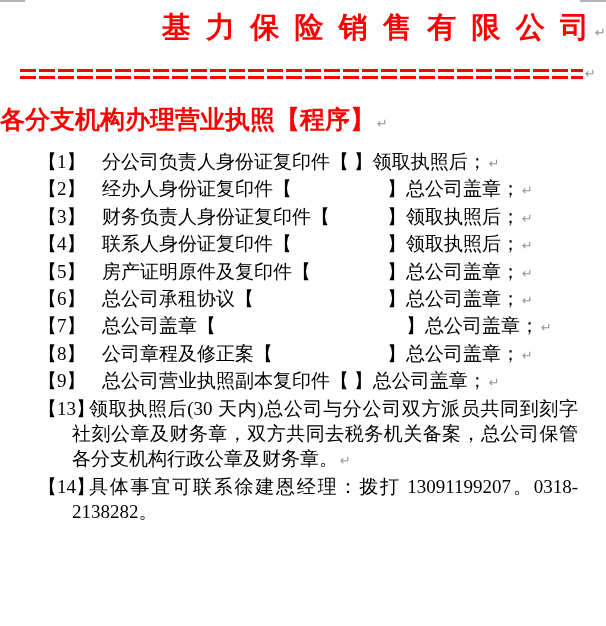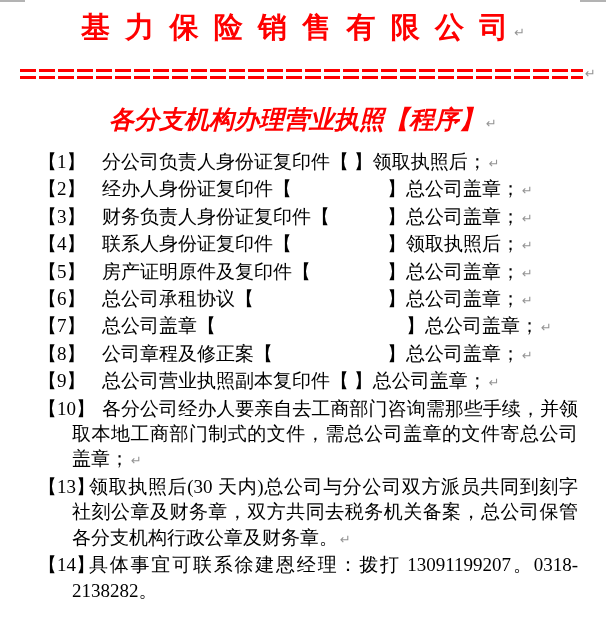--- a/index.html
+++ b/index.html
@@ -17,21 +17,21 @@
     top: 0;
     height: 2px;
     background: #b3b3b3;
   }
   .margin-mark.tl { left: 0;  width: 25px; }
   .margin-mark.tr { right: 0; width: 26px; }
 
   .title {
     margin: 0;
     padding-top: 10px;
-    text-align: center;
+    text-align: right;
     color: #fe0000;
     font-size: 29px;
     line-height: 34px;
     font-weight: bold;
     letter-spacing: 4px;
     white-space: nowrap;
   }
   .pmark {
     font-family: "DejaVu Sans", sans-serif;
     color: #949494;
@@ -48,27 +48,26 @@
   }
   .divider { flex: 1; }
   .divider-line {
     height: 3px;
     background: repeating-linear-gradient(to right, #fe0000 0 16px, transparent 16px 19px);
   }
   .divider-line + .divider-line { margin-top: 4px; }
 
   .heading {
     margin: 24px 0 0 0;
-    text-align: center;
+    text-align: left;
     color: #fe0000;
     font-size: 25px;
     line-height: 29px;
     font-weight: bold;
     font-family: "Liberation Sans", "DejaVu Sans", sans-serif;
-    font-style: italic;
   }
 
   .list {
     margin-top: 11px;
     font-size: 19px;
     line-height: 25.4px;
   }
   .item {
     position: relative;
     padding-left: 72px;
@@ -101,25 +100,24 @@
       <div class="divider-line"></div>
     </div>
     <span class="pmark">↵</span>
   </div>
 
   <h2 class="heading"><span>各分支机构办理营业执照【程序】</span><span class="pmark">↵</span></h2>
 
   <div class="list">
     <div class="item"><span class="num">【1】</span><span class="txt">分公司负责人身份证复印件【 】领取执照后；</span><span class="pmark">↵</span></div>
     <div class="item"><span class="num">【2】</span><span class="txt">经办人身份证复印件【　　　　　】总公司盖章；</span><span class="pmark">↵</span></div>
-    <div class="item"><span class="num">【3】</span><span class="txt">财务负责人身份证复印件【　　　】总公司盖章；</span><span class="pmark">↵</span></div>
+    <div class="item"><span class="num">【3】</span><span class="txt">财务负责人身份证复印件【　　　】领取执照后；</span><span class="pmark">↵</span></div>
     <div class="item"><span class="num">【4】</span><span class="txt">联系人身份证复印件【　　　　　】领取执照后；</span><span class="pmark">↵</span></div>
     <div class="item"><span class="num">【5】</span><span class="txt">房产证明原件及复印件【　　　　】总公司盖章；</span><span class="pmark">↵</span></div>
     <div class="item"><span class="num">【6】</span><span class="txt">总公司承租协议【　　　　　　　】总公司盖章；</span><span class="pmark">↵</span></div>
     <div class="item"><span class="num">【7】</span><span class="txt">总公司盖章【　　　　　　　　　　】总公司盖章；</span><span class="pmark">↵</span></div>
     <div class="item"><span class="num">【8】</span><span class="txt">公司章程及修正案【　　　　　　】总公司盖章；</span><span class="pmark">↵</span></div>
     <div class="item"><span class="num">【9】</span><span class="txt">总公司营业执照副本复印件【 】总公司盖章；</span><span class="pmark">↵</span></div>
-    <div class="item"><span class="num">【10】</span><span class="txt">各分公司经办人要亲自去工商部门咨询需那些手续，并领取本地工商部门制式的文件，需总公司盖章的文件寄总公司盖章；</span><span class="pmark">↵</span></div>
     <div class="item tight"><span class="num">【13】</span><span class="txt">领取执照后(30 天内)总公司与分公司双方派员共同到刻字社刻公章及财务章，双方共同去税务机关备案，总公司保管各分支机构行政公章及财务章。</span><span class="pmark">↵</span></div>
     <div class="item tight"><span class="num">【14】</span><span class="txt">具体事宜可联系徐建恩经理：拨打 13091199207。0318-2138282。</span></div>
   </div>
 
 </div>
 
 </body></html>

